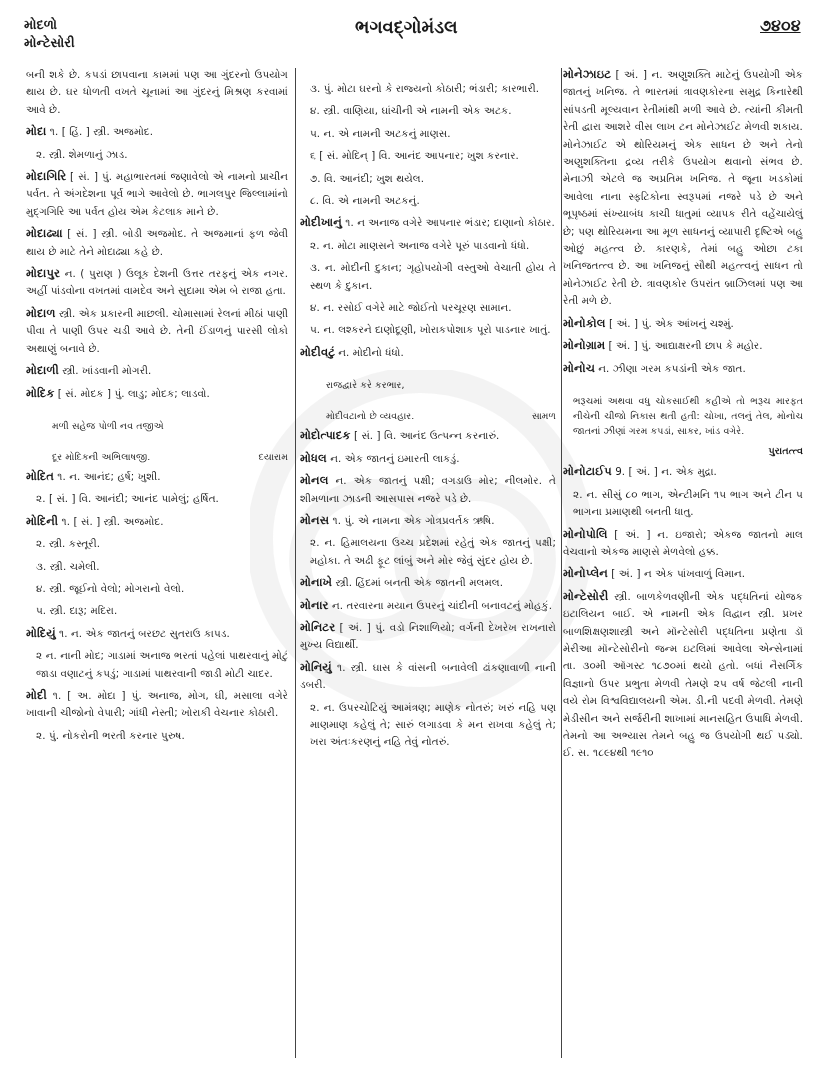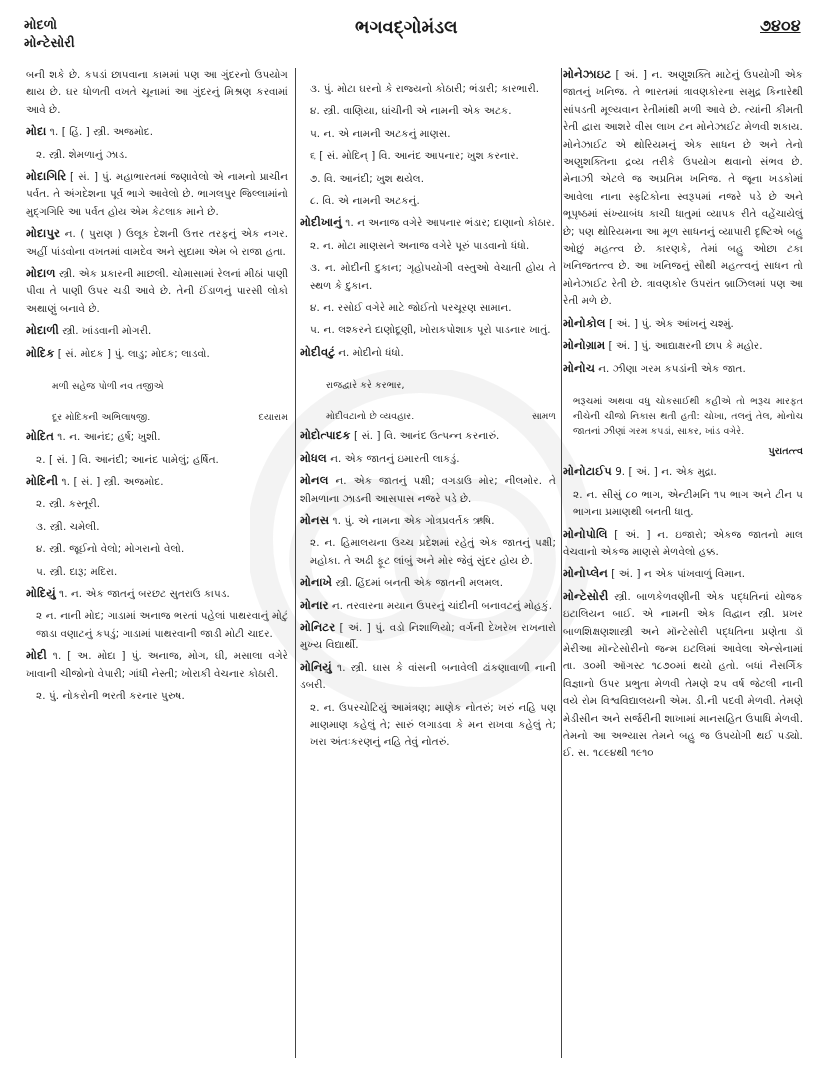--- a/index.html
+++ b/index.html
@@ -51,20 +51,21 @@
   <div class="hdr-right">૭૪૦૪</div>
 
   <div class="rule rule1"></div>
   <div class="rule rule2"></div>
 
   <div class="col col1" id="col0" style="top: 48px; padding-top: 18px;">
       <div class="entry">બની શકે છે. કપડાં છાપવાના કામમાં પણ આ ગુંદરનો ઉપયોગ થાય છે. ઘર ધોળતી વખતે ચૂનામાં આ ગુંદરનું મિશ્રણ કરવામાં આવે છે.</div>
       <div class="entry"><span class="hw">મોદા</span><span> ૧. [ હિં. ] સ્ત્રી. અજમોદ.</span></div>
       <div class="sub">૨. સ્ત્રી. શેમળાનું ઝાડ.</div>
       <div class="entry"><span class="hw">મોદાગિરિ</span><span> [ સં. ] પું. મહાભારતમાં જણાવેલો એ નામનો પ્રાચીન પર્વત. તે અંગદેશના પૂર્વ ભાગે આવેલો છે. ભાગલપુર જિલ્લામાંનો મુદ્‍ગગિરિ આ પર્વત હોય એમ કેટલાક માને છે.</span></div>
+      <div class="entry"><span class="hw">મોદાઢ્યા</span><span> [ સં. ] સ્ત્રી. બોડી અજમોદ. તે અજમાનાં ફળ જેવી થાય છે માટે તેને મોદાઢ્યા કહે છે.</span></div>
       <div class="entry"><span class="hw">મોદાપુર</span><span> ન. ( પુરાણ ) ઉલૂક દેશની ઉત્તર તરફનું એક નગર. અહીં પાંડવોના વખતમાં વામદેવ અને સુદામા એમ બે રાજા હતા.</span></div>
       <div class="entry"><span class="hw">મોદાળ</span><span> સ્ત્રી. એક પ્રકારની માછલી. ચોમાસામાં રેલનાં મીઠાં પાણી પીવા તે પાણી ઉપર ચડી આવે છે. તેની ઈંડાળનું પારસી લોકો અથાણું બનાવે છે.</span></div>
       <div class="entry"><span class="hw">મોદાળી</span><span> સ્ત્રી. ખાંડવાની મોગરી.</span></div>
       <div class="entry"><span class="hw">મોદિક</span><span> [ સં. મોદક ] પું. લાડુ; મોદક; લાડવો.</span></div>
       <div class="quote"><span>મળી સહેજ પોળી નવ તજીએ</span></div>
       <div class="quote"><span>દૂર મોદિકની અભિલાષજી.</span><span class="src">દયારામ</span></div>
       <div class="entry"><span class="hw">મોદિત</span><span> ૧. ન. આનંદ; હર્ષ; ખુશી.</span></div>
       <div class="sub">૨. [ સં. ] વિ. આનંદી; આનંદ પામેલું; હર્ષિત.</div>
       <div class="entry"><span class="hw">મોદિની</span><span> ૧. [ સં. ] સ્ત્રી. અજમોદ.</span></div>
       <div class="sub">૨. સ્ત્રી. કસ્તૂરી.</div>

